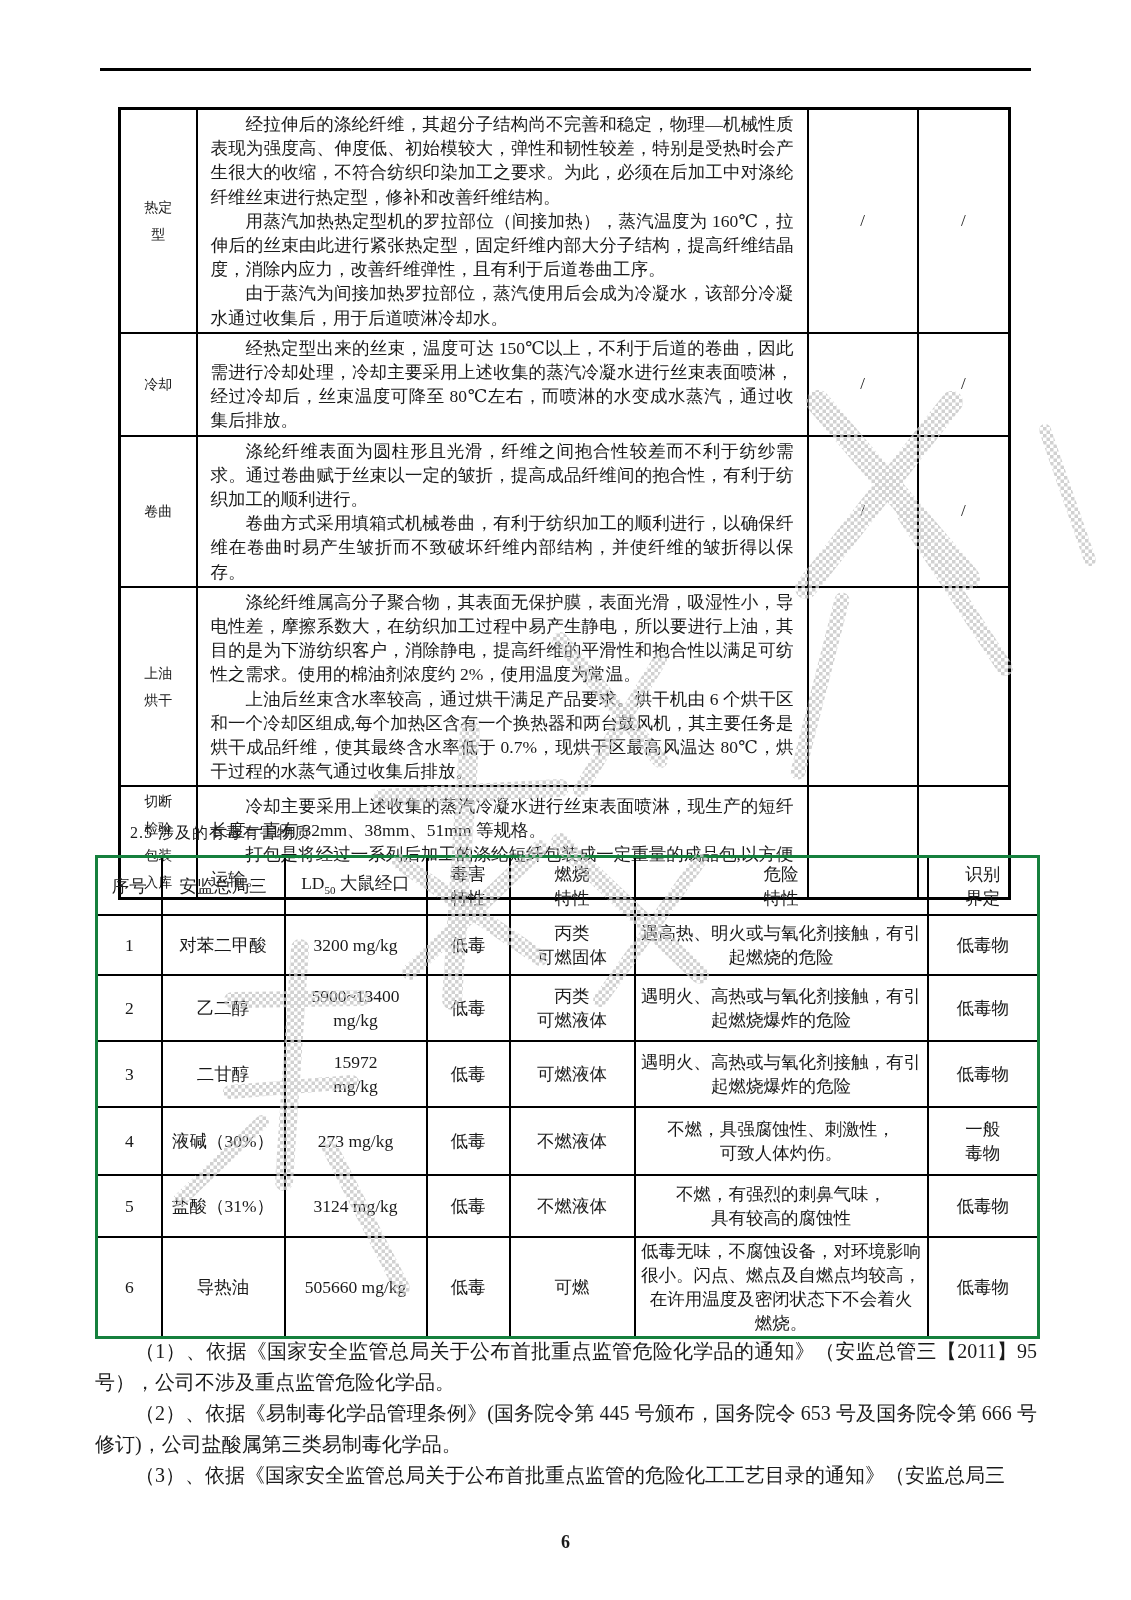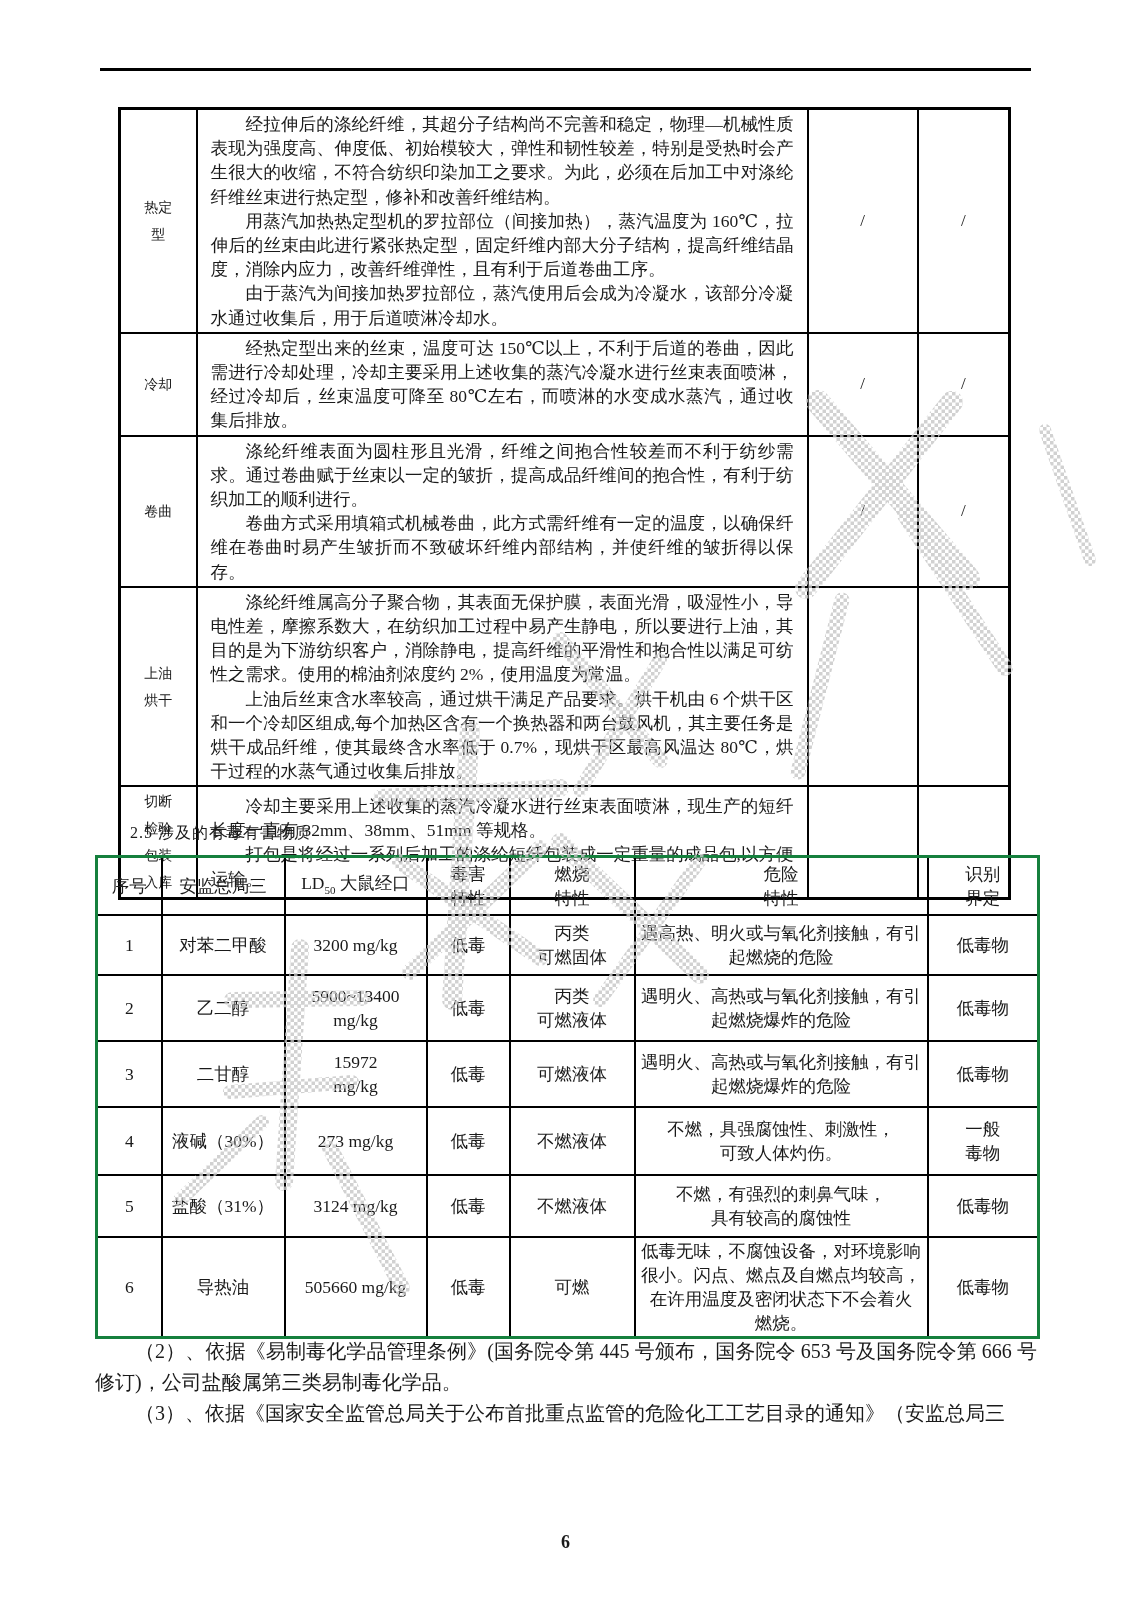--- a/index.html
+++ b/index.html
@@ -145,21 +145,21 @@
         <td class="content">
           <p>经热定型出来的丝束，温度可达 150℃以上，不利于后道的卷曲，因此需进行冷却处理，冷却主要采用上述收集的蒸汽冷凝水进行丝束表面喷淋，经过冷却后，丝束温度可降至 80℃左右，而喷淋的水变成水蒸汽，通过收集后排放。</p>
         </td>
         <td class="slash">/</td>
         <td class="slash">/</td>
       </tr>
       <tr class="rh3">
         <td class="label">卷曲</td>
         <td class="content">
           <p>涤纶纤维表面为圆柱形且光滑，纤维之间抱合性较差而不利于纺纱需求。通过卷曲赋于丝束以一定的皱折，提高成品纤维间的抱合性，有利于纺织加工的顺利进行。</p>
-          <p>卷曲方式采用填箱式机械卷曲，此方式需纤维有一定的温度，以确保纤维在卷曲时易产生皱折而不致破坏纤维内部结构，并使纤维的皱折得以保存。</p>
+          <p>卷曲方式采用填箱式机械卷曲，有利于纺织加工的顺利进行，以确保纤维在卷曲时易产生皱折而不致破坏纤维内部结构，并使纤维的皱折得以保存。</p>
         </td>
         <td class="slash">/</td>
         <td class="slash">/</td>
       </tr>
       <tr class="rh4">
         <td class="label">上油
 烘干</td>
         <td class="content">
           <p>涤纶纤维属高分子聚合物，其表面无保护膜，表面光滑，吸湿性小，导电性差，摩擦系数大，在纺织加工过程中易产生静电，所以要进行上油，其目的是为下游纺织客户，消除静电，提高纤维的平滑性和抱合性以满足可纺性之需求。使用的棉油剂浓度约 2%，使用温度为常温。</p>
           <p>上油后丝束含水率较高，通过烘干满足产品要求。烘干机由 6 个烘干区和一个冷却区组成,每个加热区含有一个换热器和两台鼓风机，其主要任务是烘干成品纤维，使其最终含水率低于 0.7%，现烘干区最高风温达 80℃，烘干过程的水蒸气通过收集后排放。</p>
@@ -272,20 +272,21 @@
         <td>低毒无味，不腐蚀设备，对环境影响
 很小。闪点、燃点及自燃点均较高，
 在许用温度及密闭状态下不会着火
 燃烧。</td>
         <td>低毒物</td>
       </tr>
     </tbody>
   </table>
 
   <div class="notes">
+    <p>（1）、依据《国家安全监管总局关于公布首批重点监管危险化学品的通知》（安监总管三【2011】95 号），公司不涉及重点监管危险化学品。</p>
     <p>（2）、依据《易制毒化学品管理条例》(国务院令第 445 号颁布，国务院令 653 号及国务院令第 666 号修订)，公司盐酸属第三类易制毒化学品。</p>
     <p>（3）、依据《国家安全监管总局关于公布首批重点监管的危险化工工艺目录的通知》（安监总局三</p>
   </div>
 
   <div class="page-number">6</div>
 
   <svg class="watermark" viewBox="0 0 1131 1600" xmlns="http://www.w3.org/2000/svg">
     <defs>
       <pattern id="chk" width="7" height="7" patternUnits="userSpaceOnUse">
         <rect width="3.5" height="3.5" fill="#c6c6c6"></rect>

